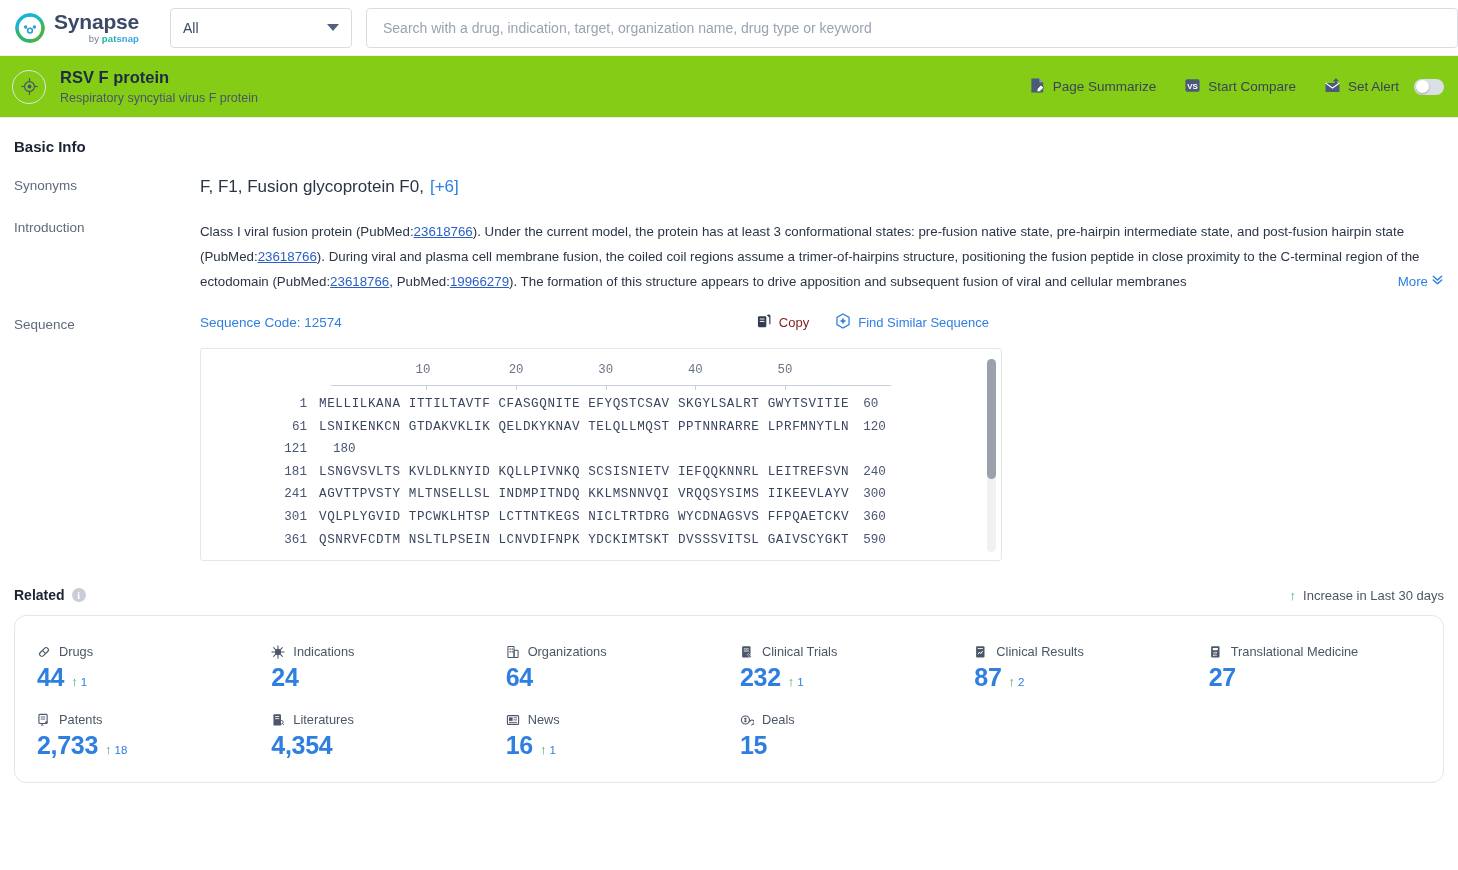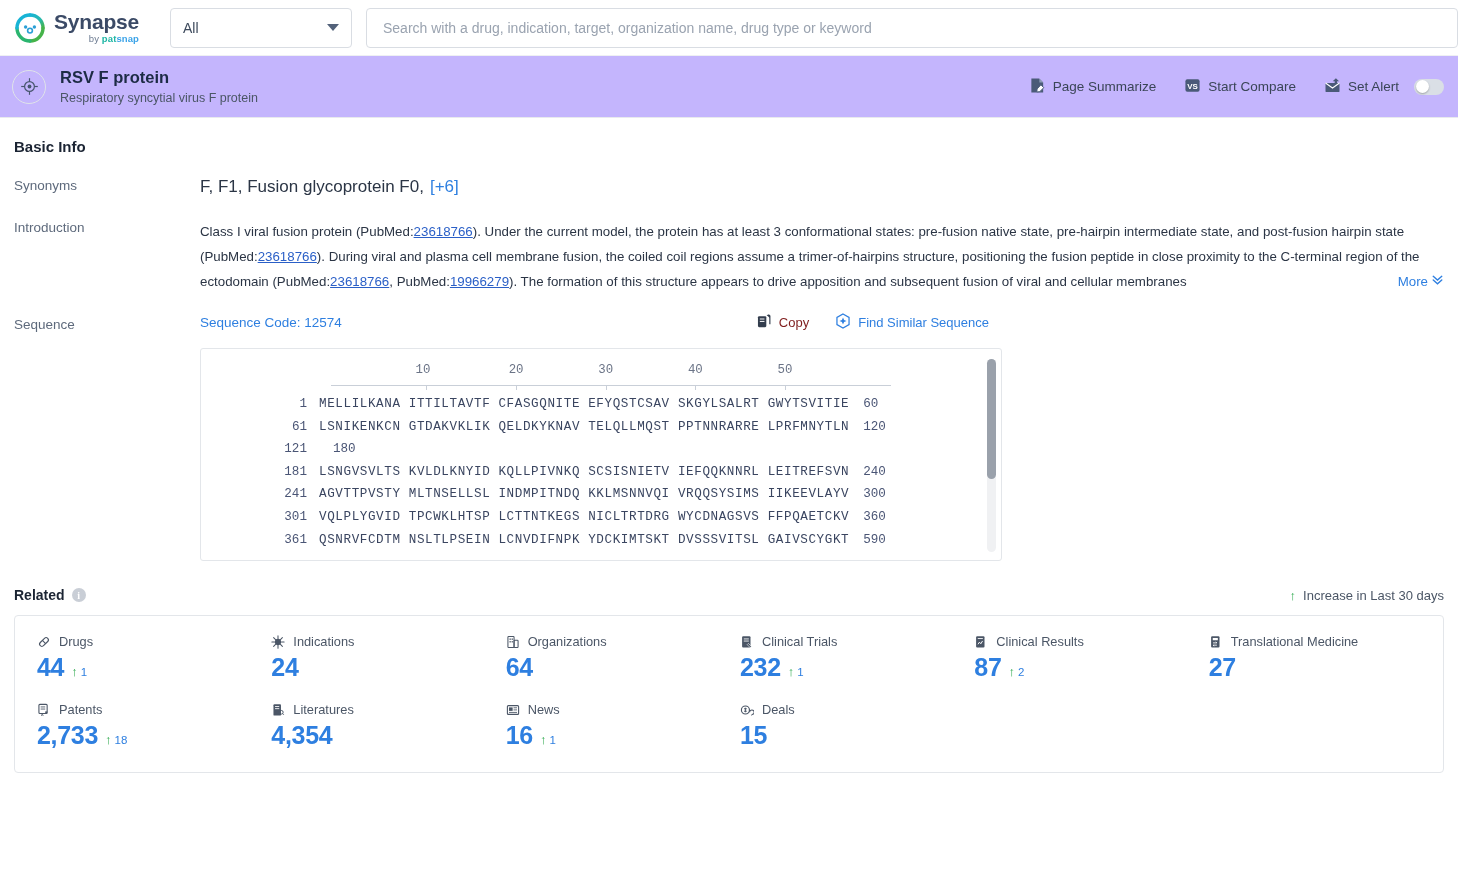--- a/index.html
+++ b/index.html
@@ -73,21 +73,21 @@
     background: transparent;
   }
   .search-box input::placeholder { color: #9aa3b0; }
 
   
   .entity-header {
     height: 62px;
     display: flex; align-items: center;
     padding: 0 14px 0 12px;
     border-bottom: 1px solid #e8eaee;
-    background: #c4b5fd;
+    background: #84cc16;
   }
   .entity-icon {
     width: 34px; height: 34px; flex: 0 0 34px;
     border: 1px solid #dfe3e9; border-radius: 50%;
     display: flex; align-items: center; justify-content: center;
     margin-right: 14px;
   }
   .entity-titles { flex: 1; }
   .entity-title {
     font-size: 16.5px; font-weight: 700; color: #1d2b45;
@@ -233,23 +233,23 @@
     font-family: "Liberation Serif", serif;
   }
   .legend {
     margin-left: auto; display: flex; align-items: center; gap: 7px;
     font-size: 13px; color: #4b5666;
   }
   .up-arrow { color: #2faa4e; font-size: 13px; font-weight: 700; }
 
   .related-card {
     margin-top: 12px;
-    border: 1px solid #e3e6ea; border-radius: 4px;
+    border: 1px solid #e3e6ea; border-radius: 12px;
     background: #fff;
-    padding: 18px 0 22px 0;
+    padding: 28px 0 22px 0;
   }
   .stat-grid {
     display: grid;
     grid-template-columns: repeat(6, 1fr);
     row-gap: 20px;
     padding-left: 22px;
   }
   .stat-label {
     display: flex; align-items: center; gap: 8px;
     font-size: 12.8px; color: #4b5666;

